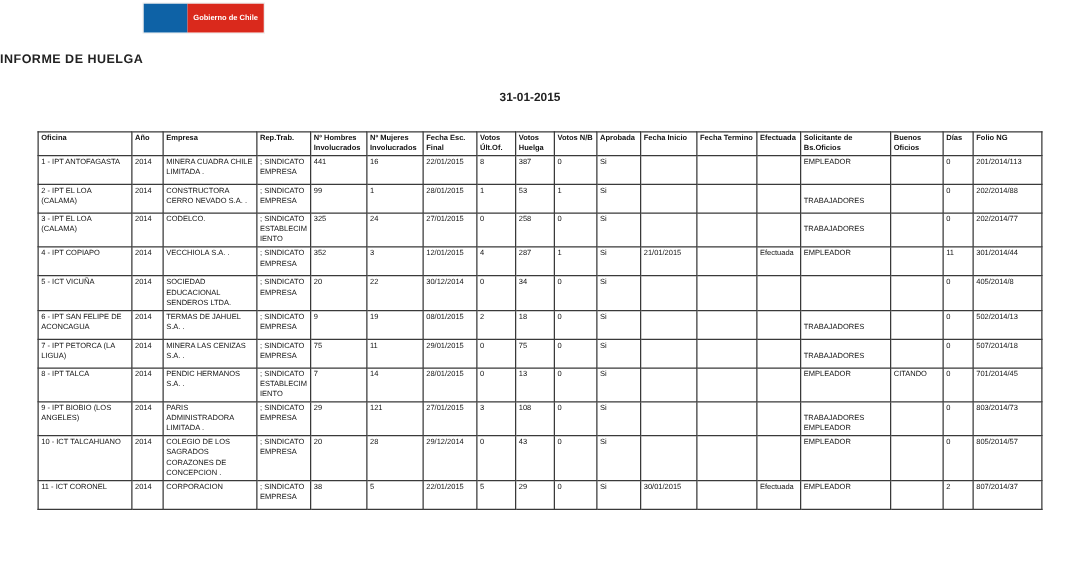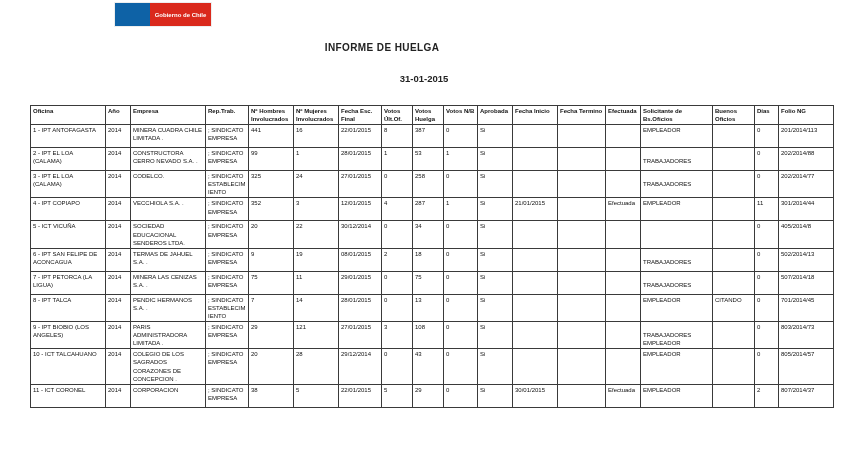--- a/index.html
+++ b/index.html
@@ -4,21 +4,21 @@
 <style>
   html,body{margin:0;padding:0;}
   body{
     width:860px;height:450px;position:relative;background:#ffffff;
     font-family:"Liberation Sans",sans-serif;color:#111;overflow:hidden;
   }
   .logo{position:absolute;left:115px;top:3px;width:96px;height:23px;display:flex;box-shadow:0 0 0 1px #eee;}
   .logo-blue{width:35px;height:100%;}
   .logo-red{flex:1;height:100%;display:flex;align-items:center;justify-content:center;
     color:#fff;font-size:6px;font-weight:bold;white-space:nowrap;}
-  .doc-title{position:absolute;top:42px;left:0;width:764px;text-align:center;
+  .doc-title{position:absolute;top:42px;left:0;width:764px;text-align:left;
     font-size:10px;font-weight:bold;letter-spacing:0.4px;color:#222;}
   .doc-date{position:absolute;top:73px;left:0;width:848px;text-align:center;
     font-size:9.5px;font-weight:bold;color:#222;}
   table.report{
     position:absolute;left:30px;top:105px;width:803px;
     border-collapse:collapse;table-layout:fixed;font-size:6px;line-height:1.35;
   }
   table.report th,table.report td{
     border:1px solid #3a3a3a;vertical-align:top;padding:1px 2px;
     text-align:left;white-space:pre-line;overflow-wrap:break-word;word-break:break-word;

